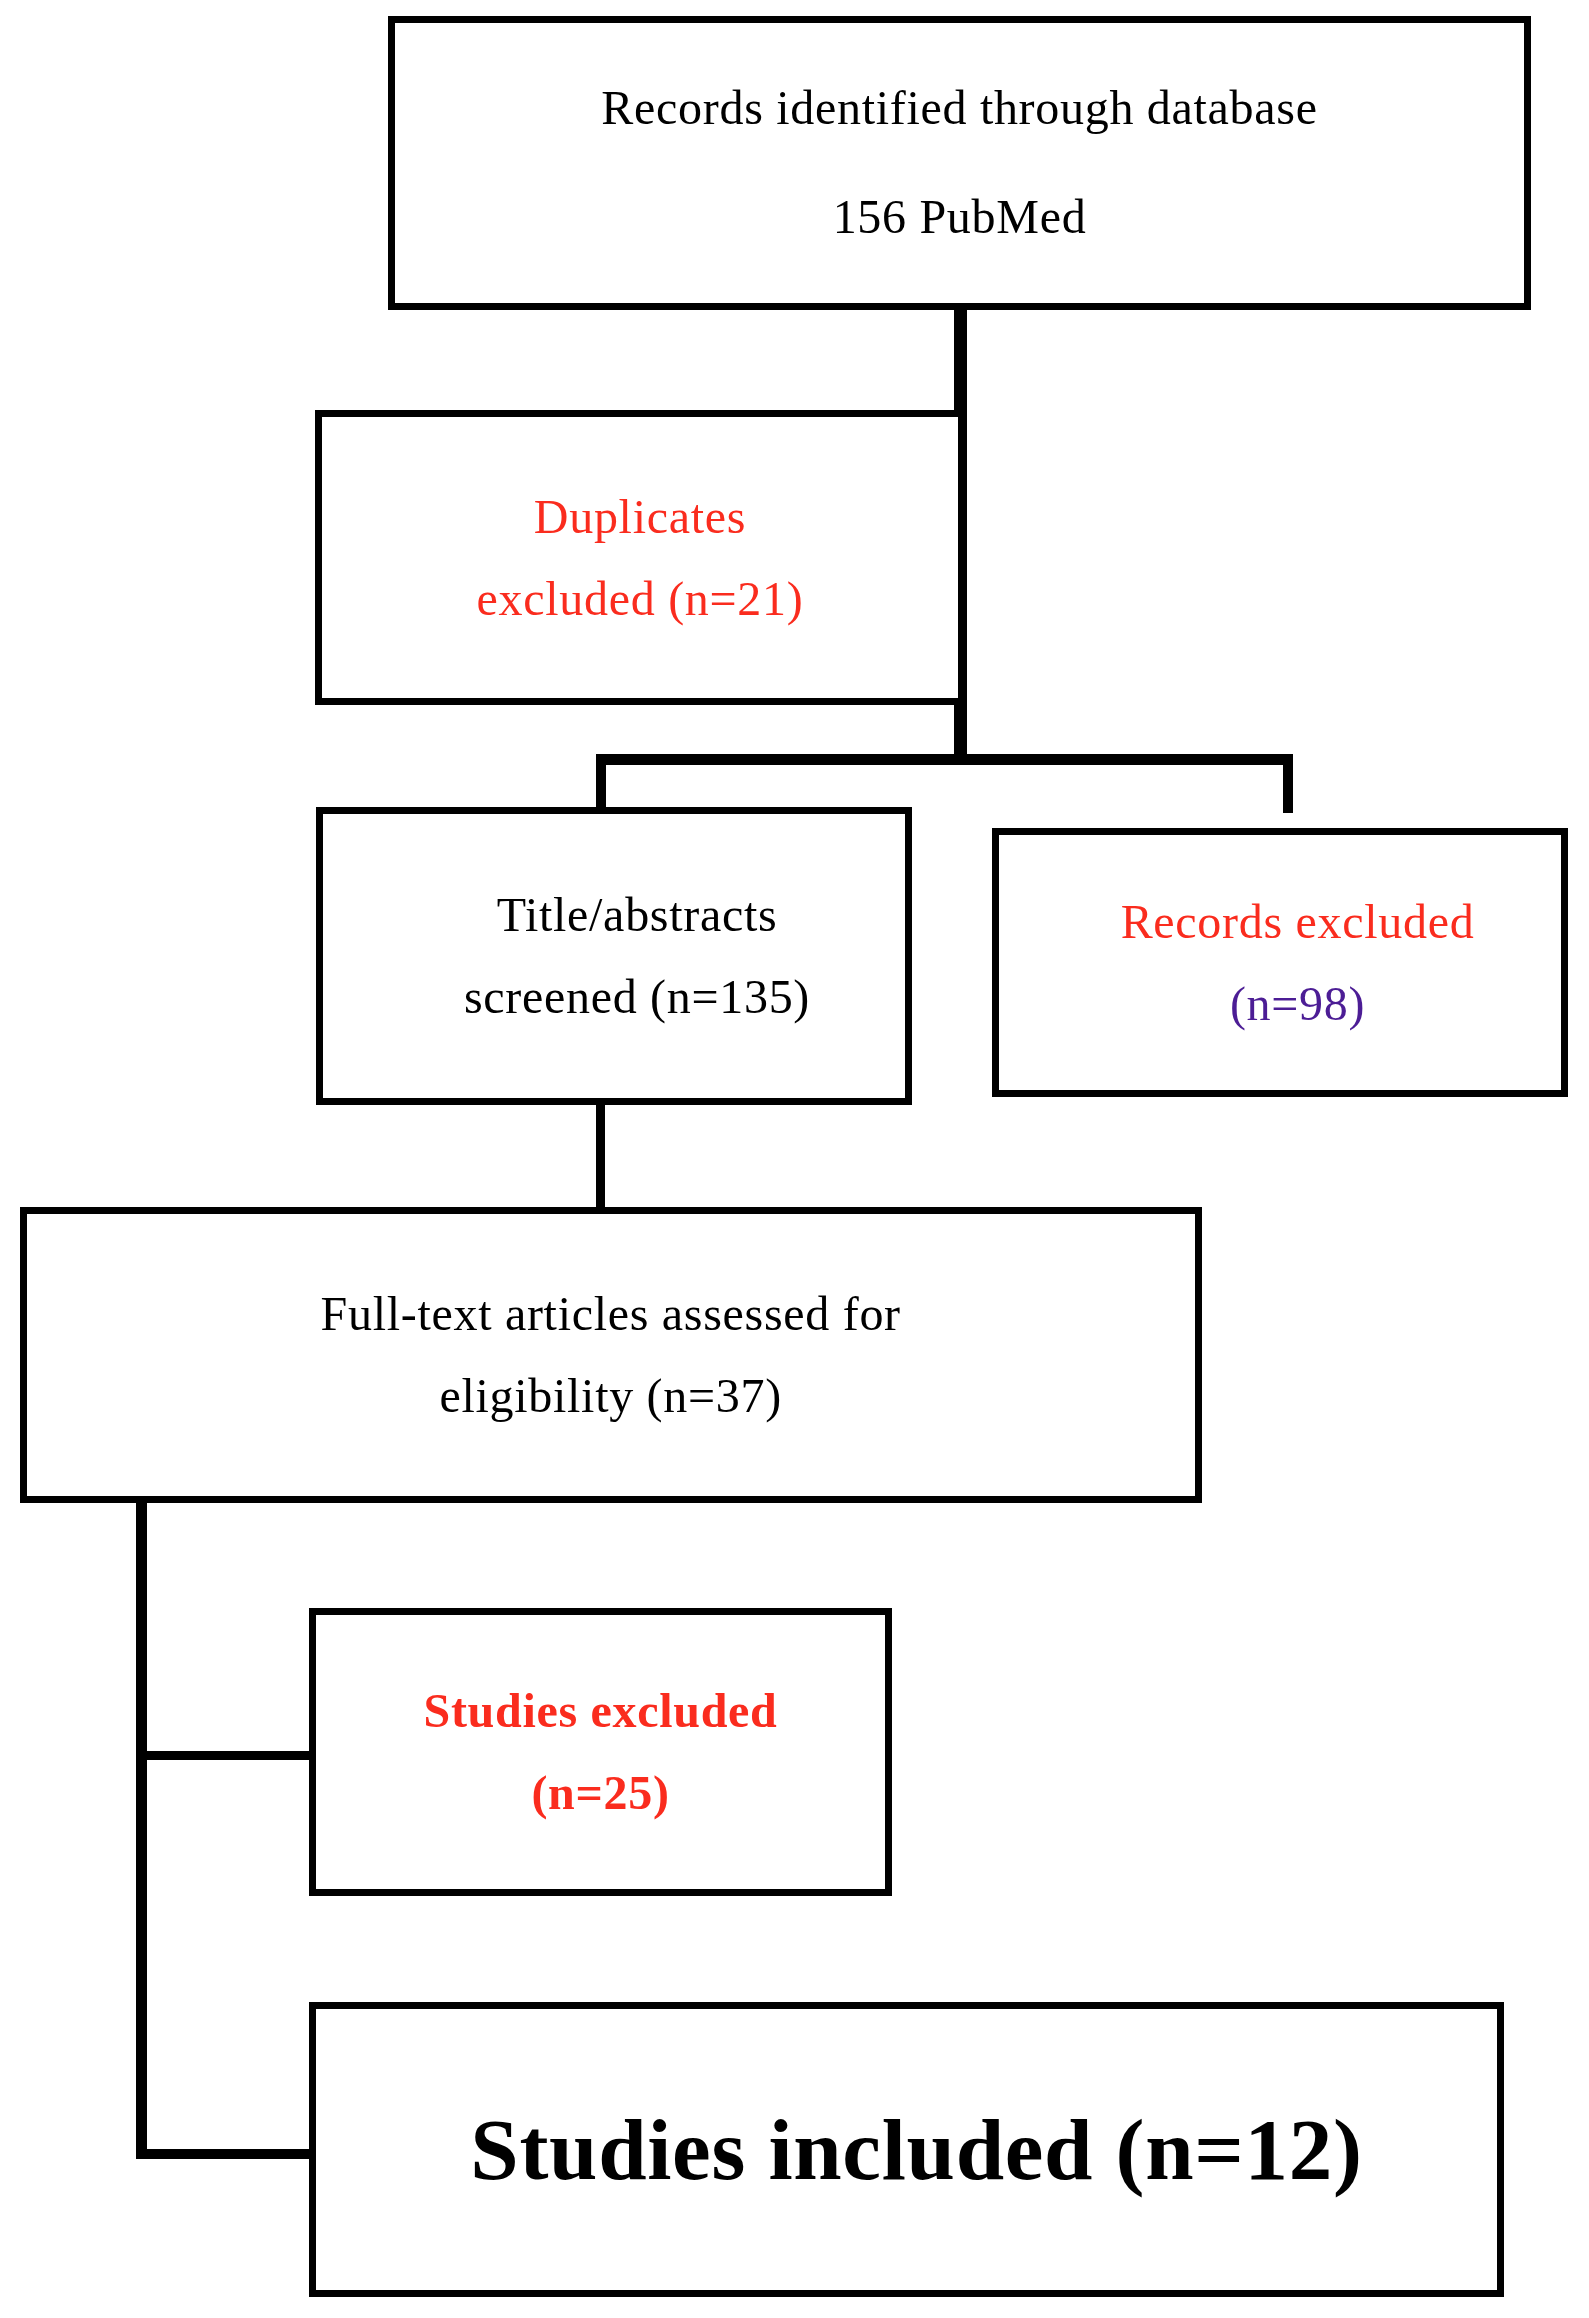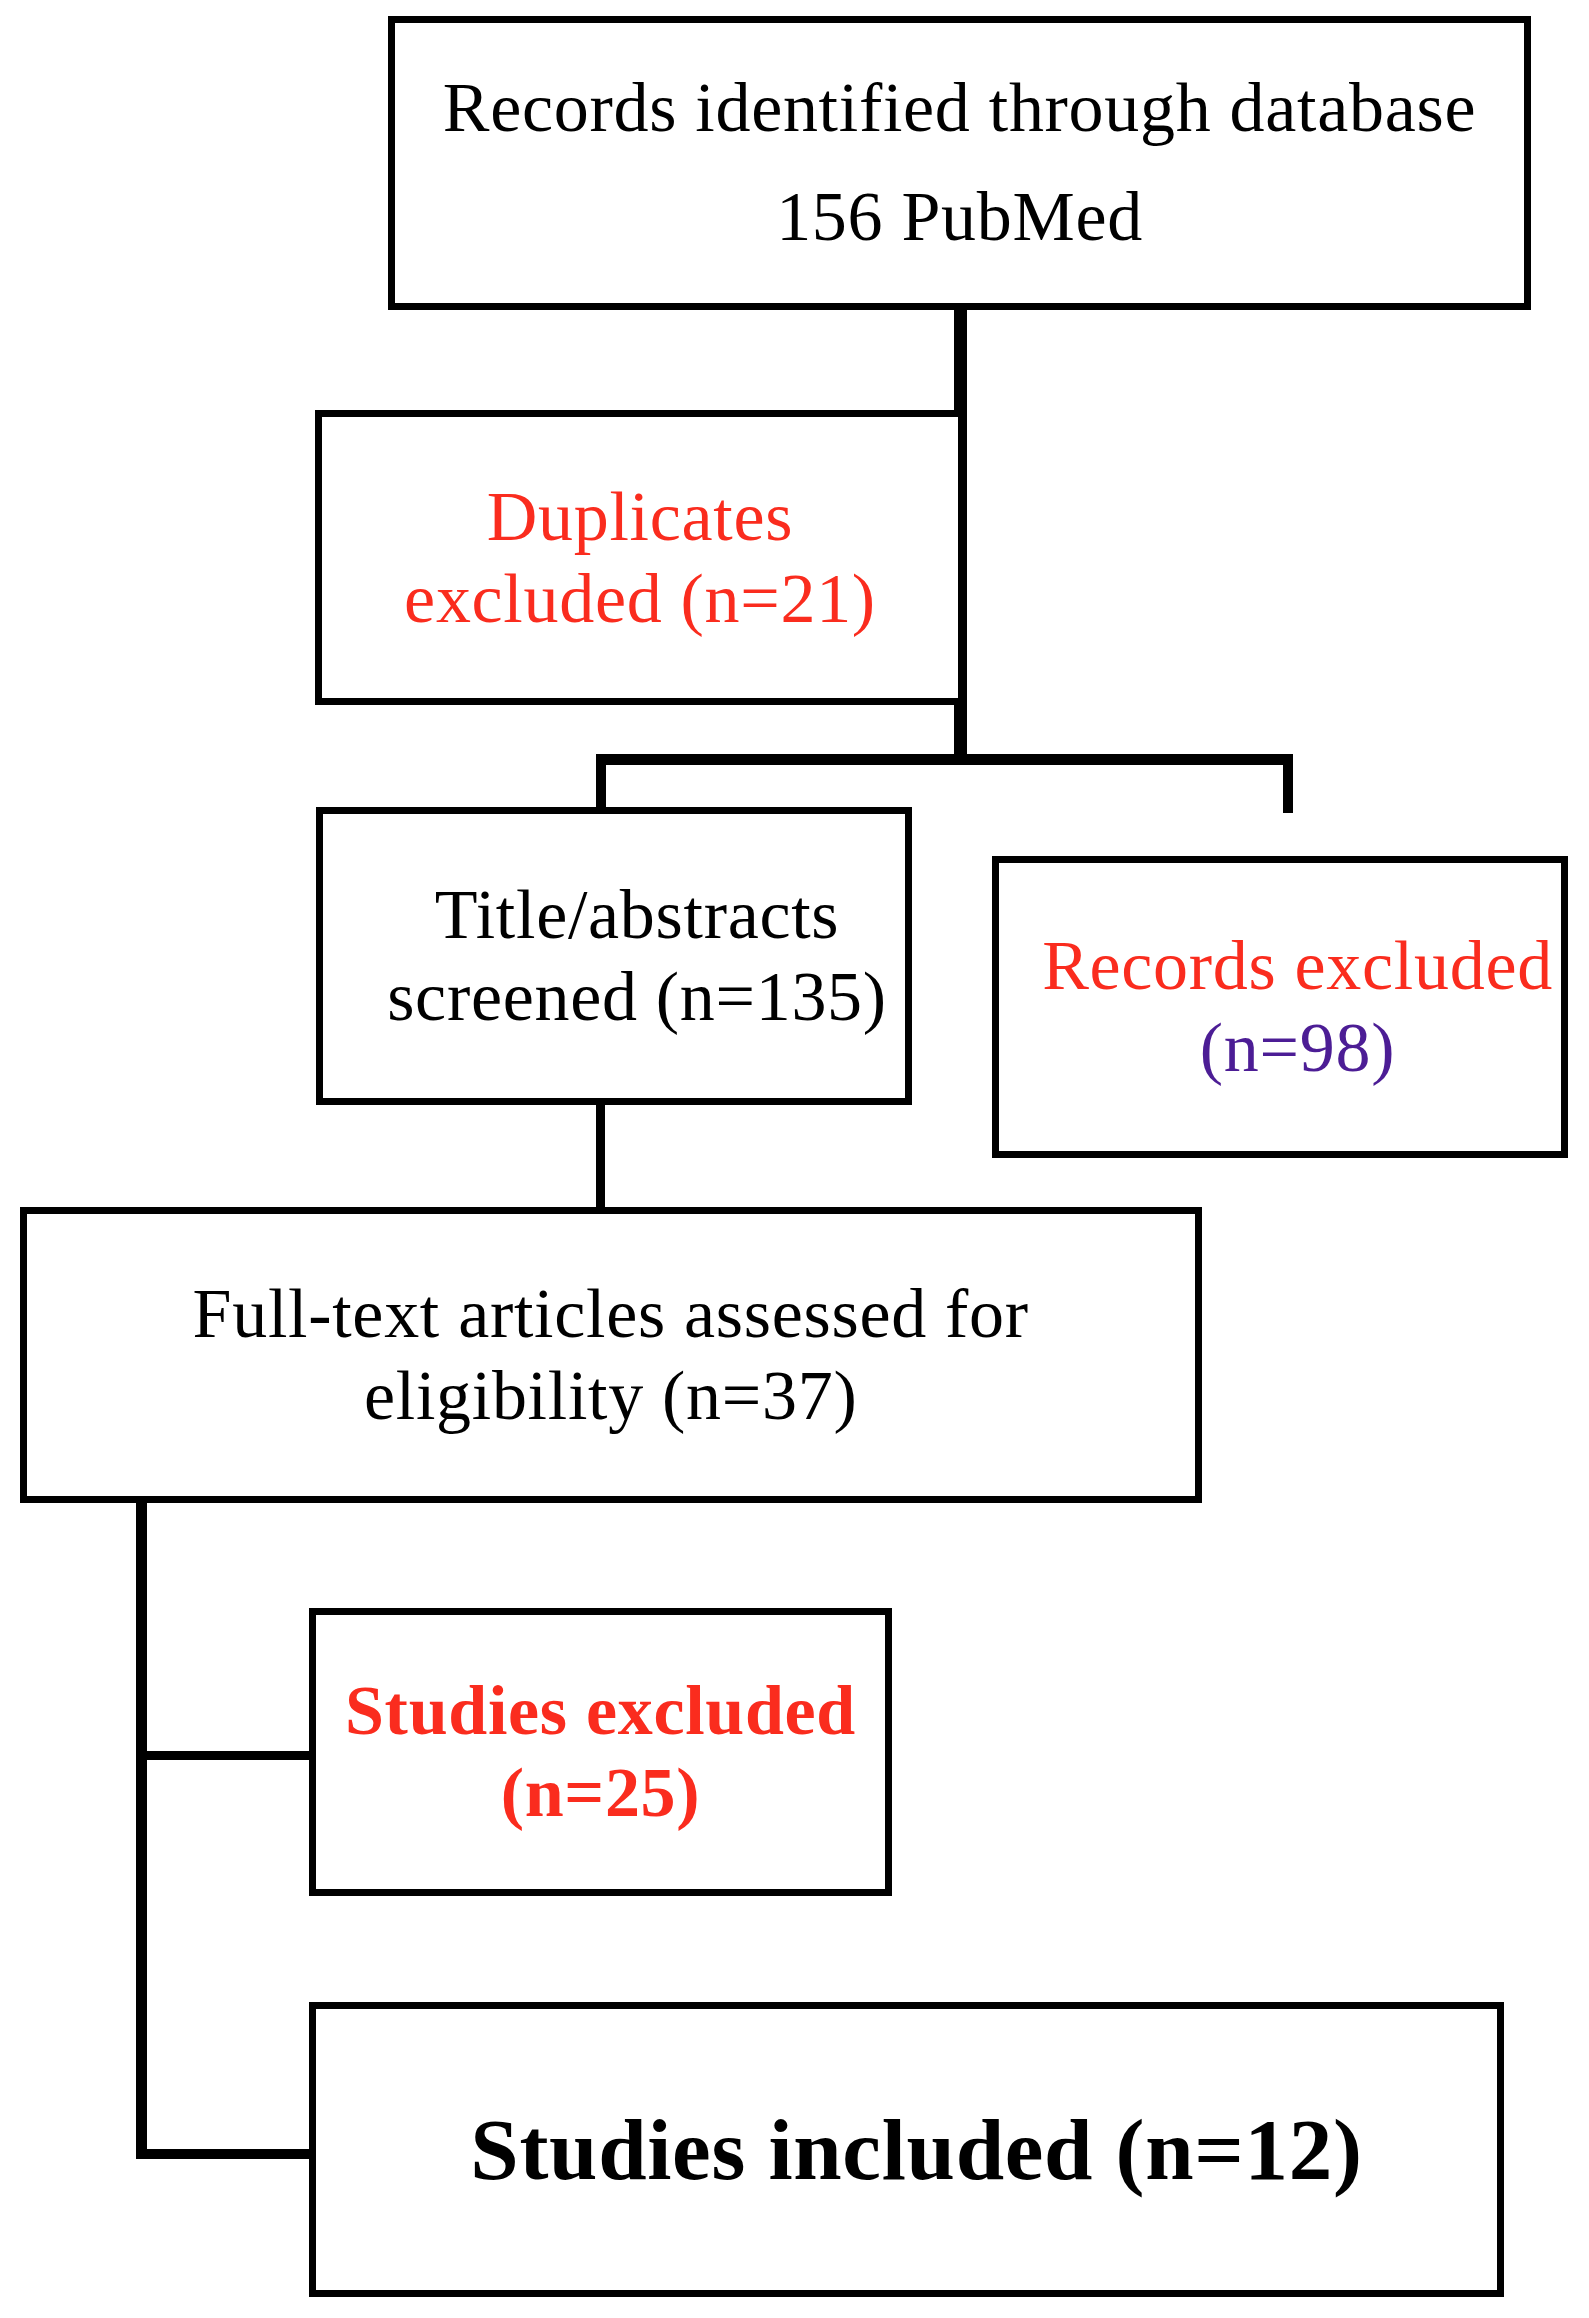--- a/index.html
+++ b/index.html
@@ -20,36 +20,36 @@
     box-sizing: border-box;
     border: 7px solid var(--line-black, #000000);
     background: #ffffff;
     display: flex;
     flex-direction: column;
     justify-content: center;
     align-items: center;
     text-align: center;
   }
   .line {
-    font-size: 70px;
+    font-size: 48px;
     line-height: 82px;
     letter-spacing: 0.7px;
     white-space: nowrap;
     color: #000000;
   }
   .connector {
     position: absolute;
     background: var(--line-black, #000000);
   }
 
   
   #b1 { left: 388px;  top: 15.5px;   width: 1143px; height: 294px; }
   #b2 { left: 315px;  top: 410px;  width: 650px;  height: 295px; }
   #b3 { left: 316px;  top: 807px; width: 596px;  height: 298px; padding-left: 46px; }
-  #b4 { left: 992px; top: 856px; width: 576px;  height: 302px; padding-left: 35px; }
+  #b4 { left: 992px; top: 828px; width: 576px;  height: 269px; padding-left: 35px; }
   #b5 { left: 19.7px;   top: 1207px; width: 1182px; height: 296px; }
   #b6 { left: 309px;  top: 1608px; width: 583px;  height: 288px; font-weight: bold; }
   #b7 { left: 309px;  top: 2002px; width: 1195px; height: 295px; padding-left: 20px; }
 
   #b1 .gap-before { margin-top: 27px; }
   #b7 .line { font-size: 87px; line-height: 96px; font-weight: bold; }
 
   
   #v1    { left: 954px; top: 309px;  width: 13.4px;  height: 456px; }
   #h2    { left: 900px; top: 553px;  width: 63px;  height: 9px;  }

